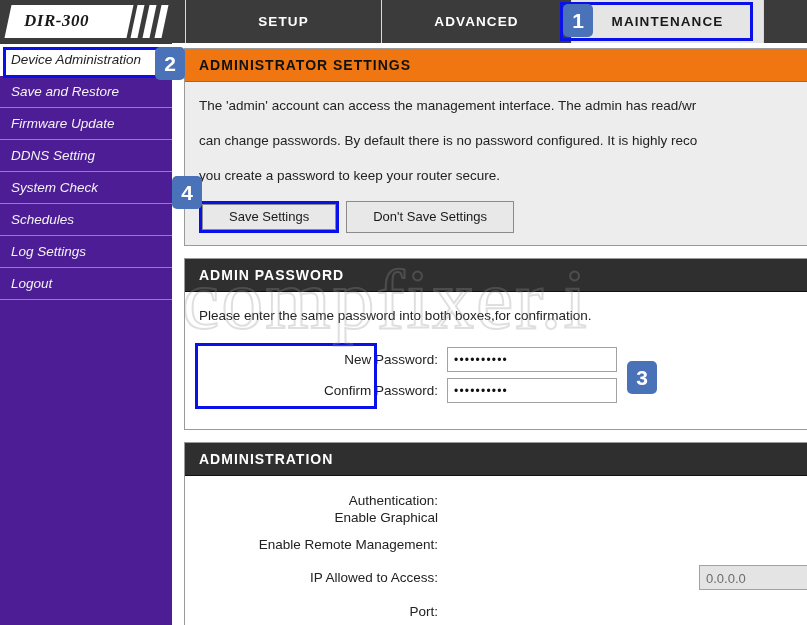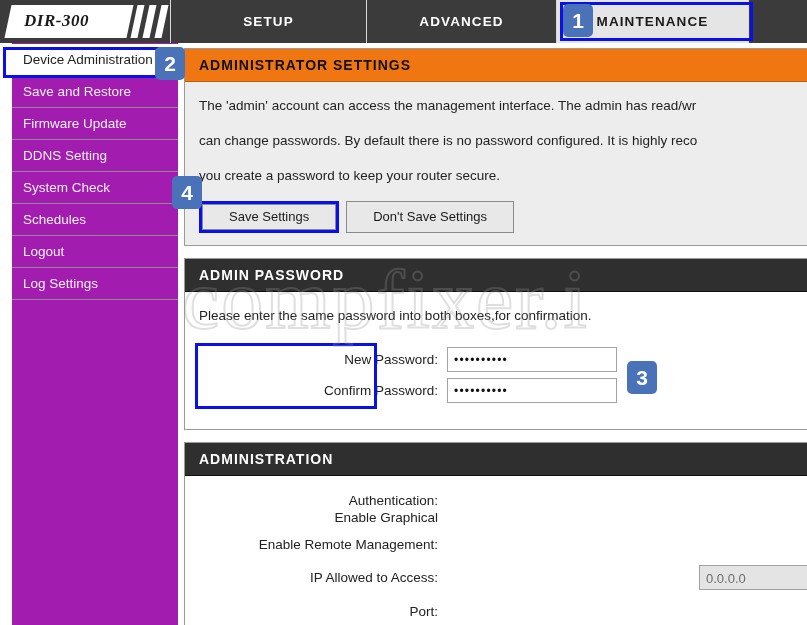--- a/index.html
+++ b/index.html
@@ -17,20 +17,21 @@
     overflow: hidden;
   }
 
   
   .topbar {
     position: absolute; left: 0; top: 0;
     width: 807px; height: 43px;
     background: #3b3b3b;
     display: flex;
     align-items: flex-start;
+    gap: 15px;
   }
   .brand {
     width: 170px; height: 43px;
     position: relative;
     flex: 0 0 170px;
     overflow: hidden;
     background: #3b3b3b;
   }
   .brand-plate {
     position: absolute;
@@ -75,25 +76,26 @@
   .navtab.w-advanced { width: 190px; }
   .navtab.w-maint    { width: 192px; }
   .navtab.w-blank    { width: 60px; border-left: 1px solid #d9d9d9; }
   .navtab.active {
     background: #e5e5e5;
     color: #1a1a1a;
   }
 
   
   .sidebar {
-    position: absolute; left: 12px; top: 43px;
+    position: absolute; left: 0; top: 43px;
     width: 175px; height: 582px;
-    background: #a21caf;
+    background: #4c1d95;
     border-right: 3px solid #ffffff;
     padding-top: 1px;
+    font-style: italic;
   }
   .side-item {
     height: 32px;
     line-height: 32px;
     padding-left: 11px;
     color: #f2f2f2;
     font-size: 13.5px;
     border-bottom: 1px solid #8c8c8c;
     white-space: nowrap;
     overflow: hidden;
@@ -295,22 +297,22 @@
     </div>
   </div>
 
   <div class="sidebar">
     <div class="side-item selected">Device Administration</div>
     <div class="side-item">Save and Restore</div>
     <div class="side-item">Firmware Update</div>
     <div class="side-item">DDNS Setting</div>
     <div class="side-item">System Check</div>
     <div class="side-item">Schedules</div>
+    <div class="side-item">Log Settings</div>
     <div class="side-item">Logout</div>
-    <div class="side-item">Log Settings</div>
   </div>
 
   <div class="main">
 
     <div class="panel">
       <div class="panel-hdr">ADMINISTRATOR SETTINGS</div>
       <div class="panel-body">
         <div class="para">The 'admin' account can access the management interface. The admin has read/wr</div>
         <div class="para">can change passwords. By default there is no password configured. It is highly reco</div>
         <div class="para">you create a password to keep your router secure.</div>

